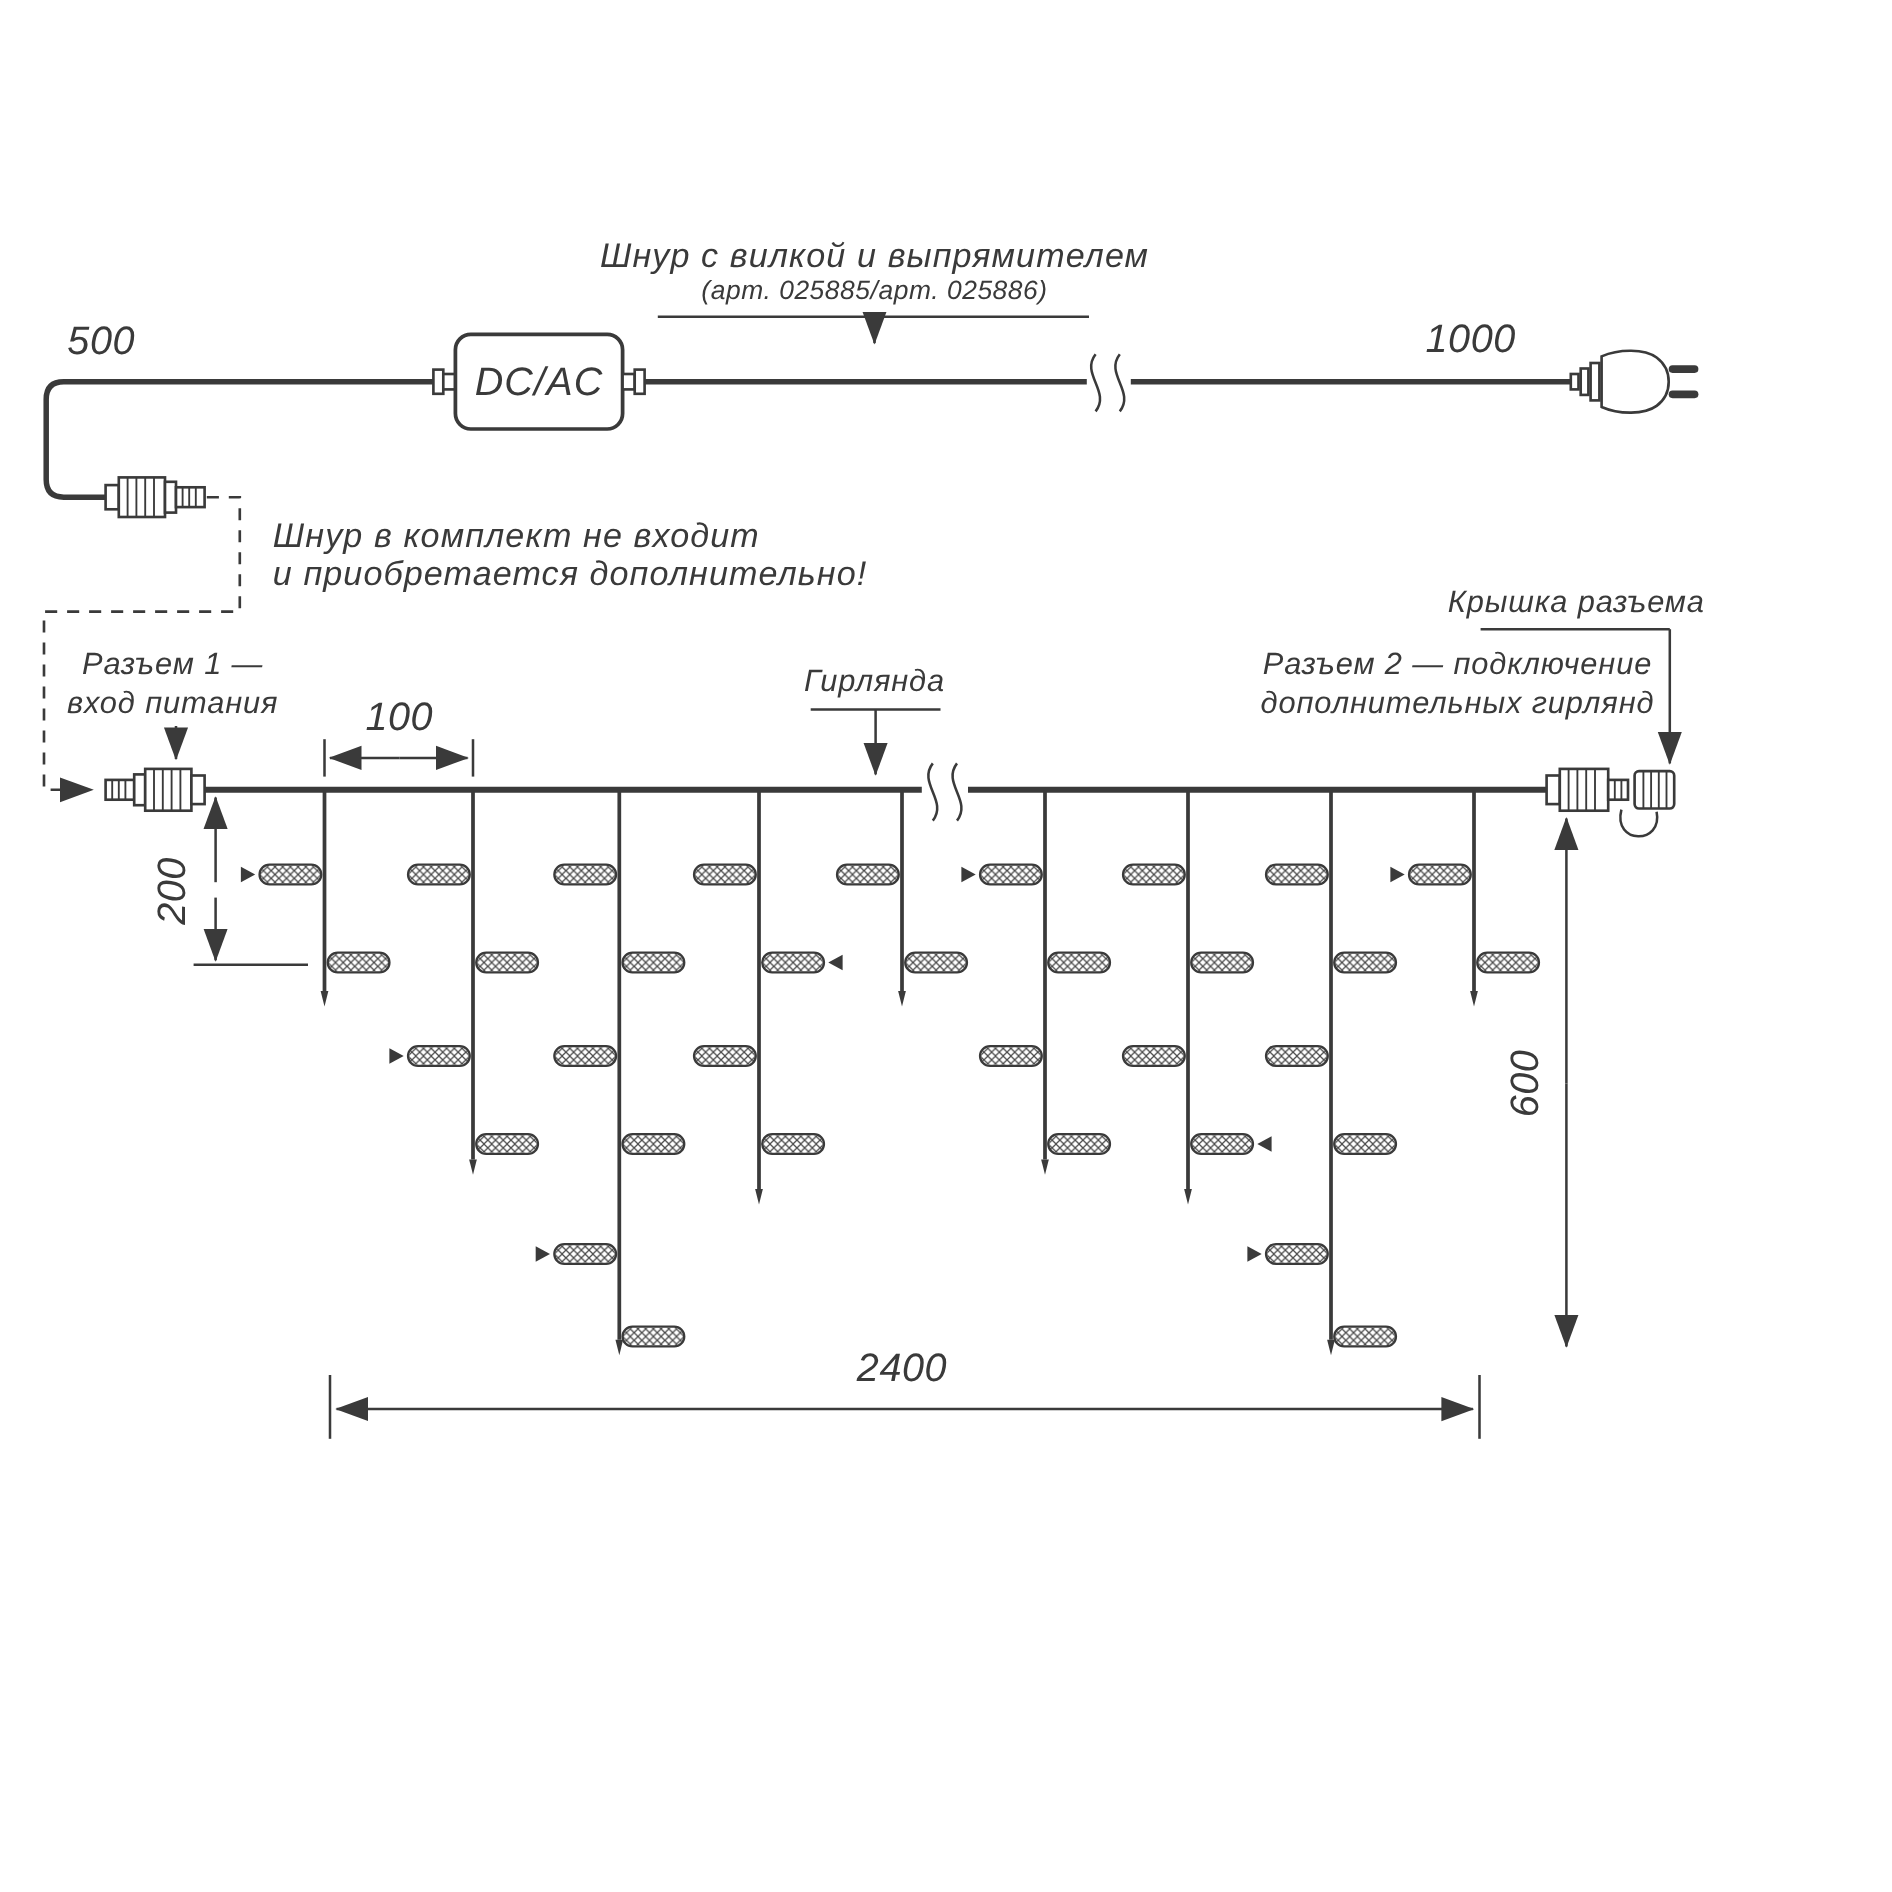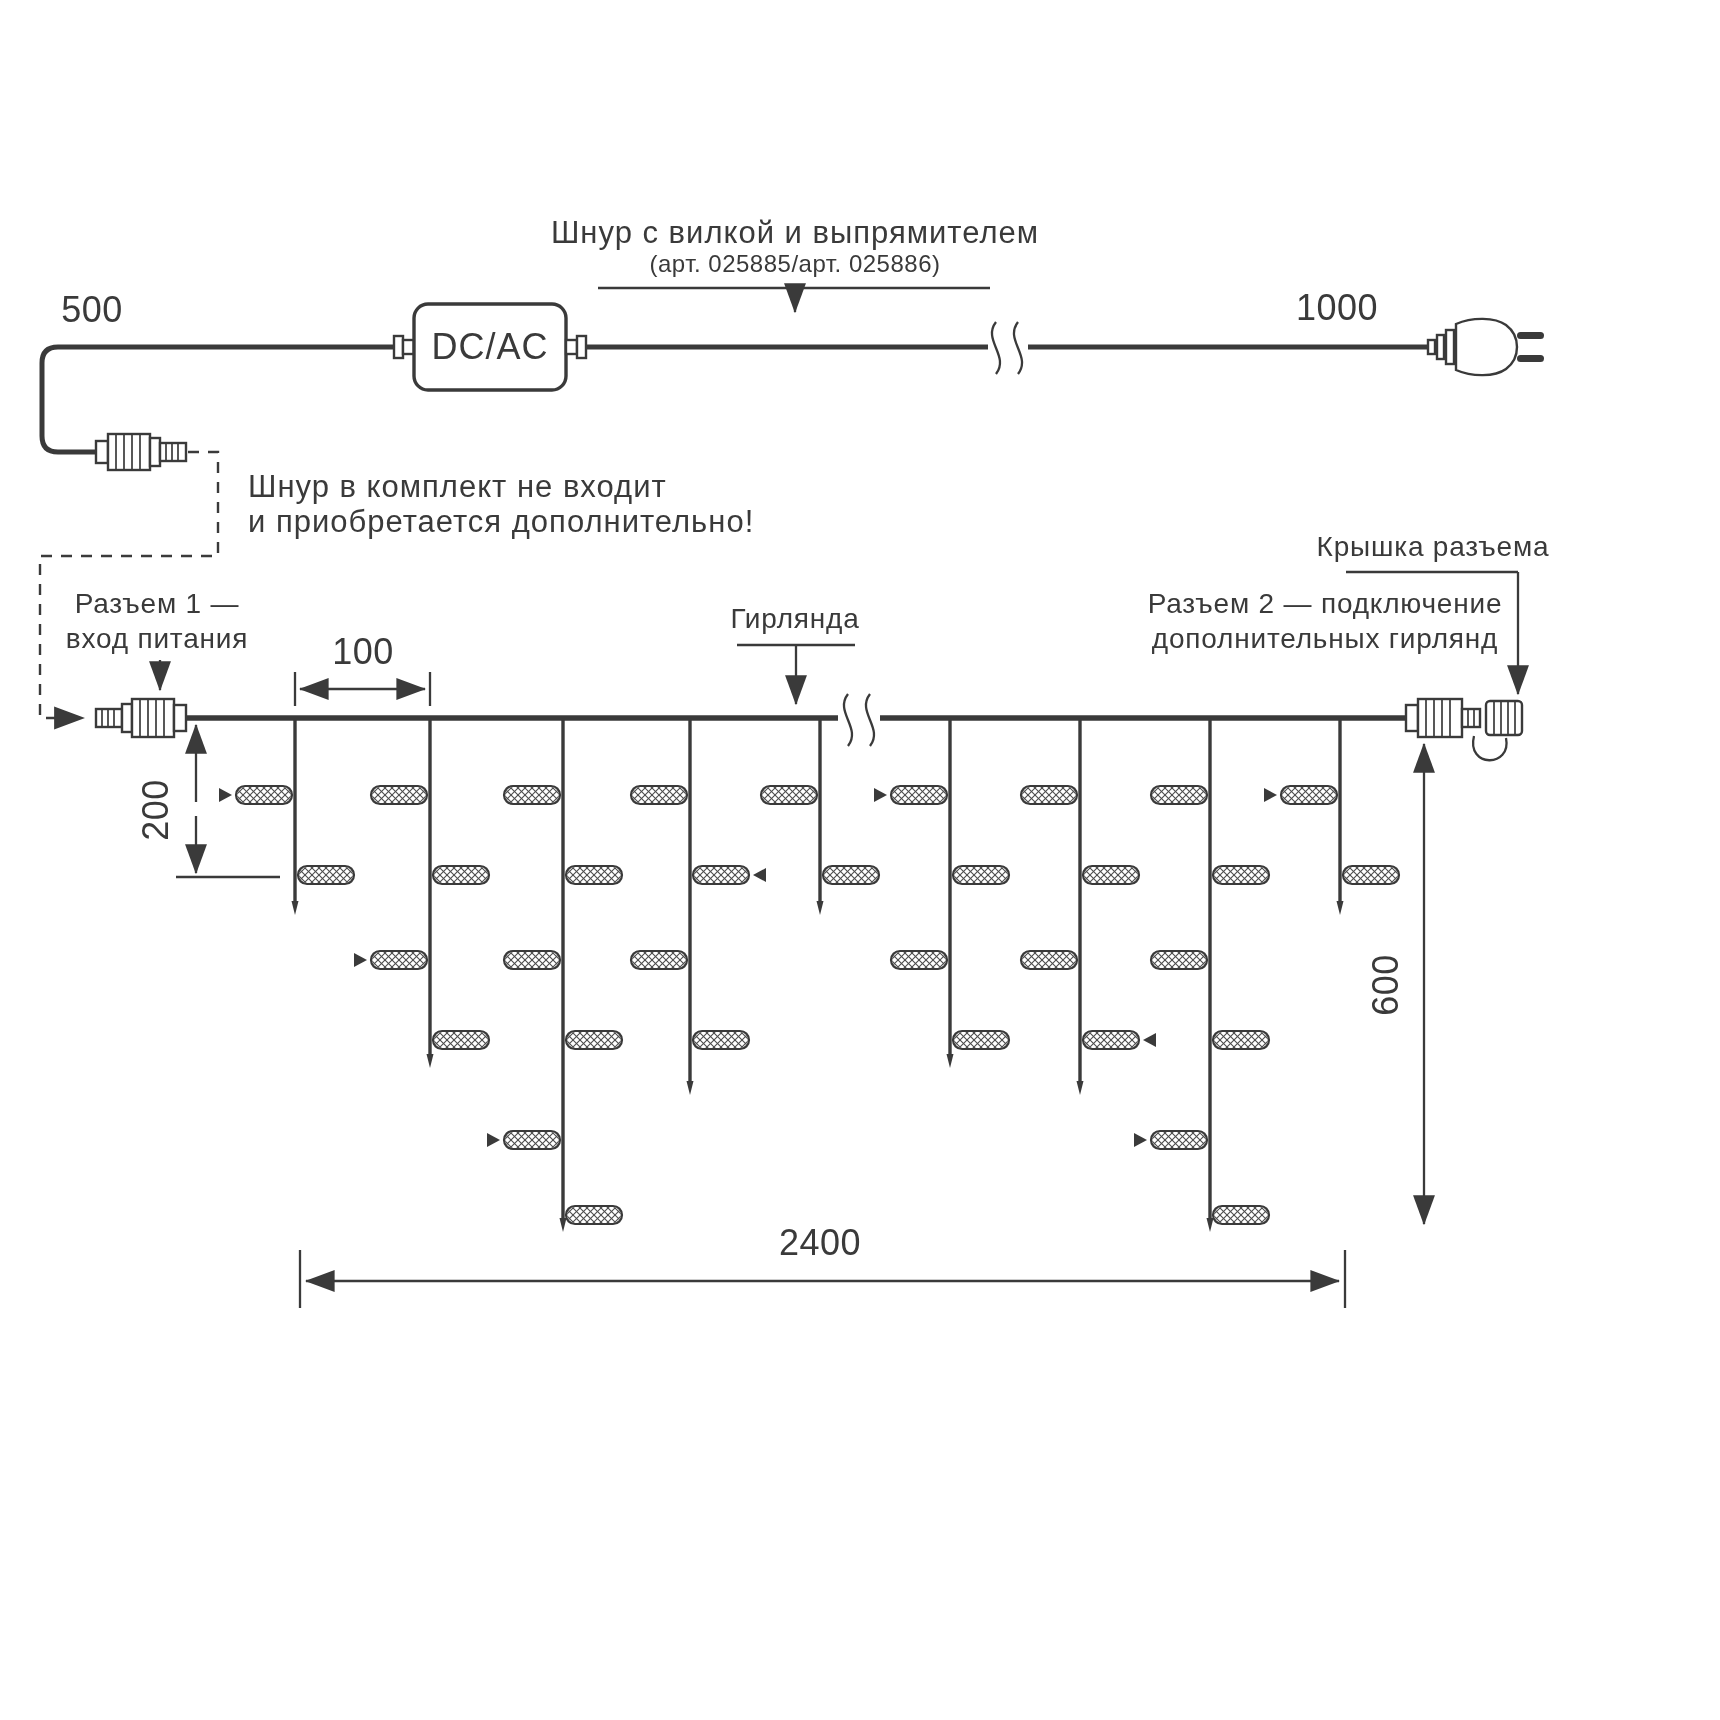--- a/index.html
+++ b/index.html
@@ -1,16 +1,16 @@
 <!DOCTYPE html>
 <html><head>
 <meta charset="utf-8">
 <style>
   html,body{margin:0;padding:0;background:#ffffff;}
-  .stage{width:1720px;height:1720px;background:#ffffff;position:relative;}
+  .stage{width:1720px;height:1720px;background:#ffffff;position:relative;font-style:italic;}
   svg{display:block;}
   text{font-family:"Liberation Sans",sans-serif;fill:#3a3a3a;}
   .t-title{font-size:31px;letter-spacing:1px;}
   .t-sub{font-size:24px;letter-spacing:0.5px;}
   .t-note{font-size:31px;letter-spacing:1px;}
   .t-label{font-size:28px;letter-spacing:0.8px;}
   .t-dim{font-size:36px;letter-spacing:0.5px;}
   .t-dcac{font-size:36px;letter-spacing:1px;}
   .ln{stroke:#3a3a3a;fill:none;}
   .cable{stroke-width:5;}

